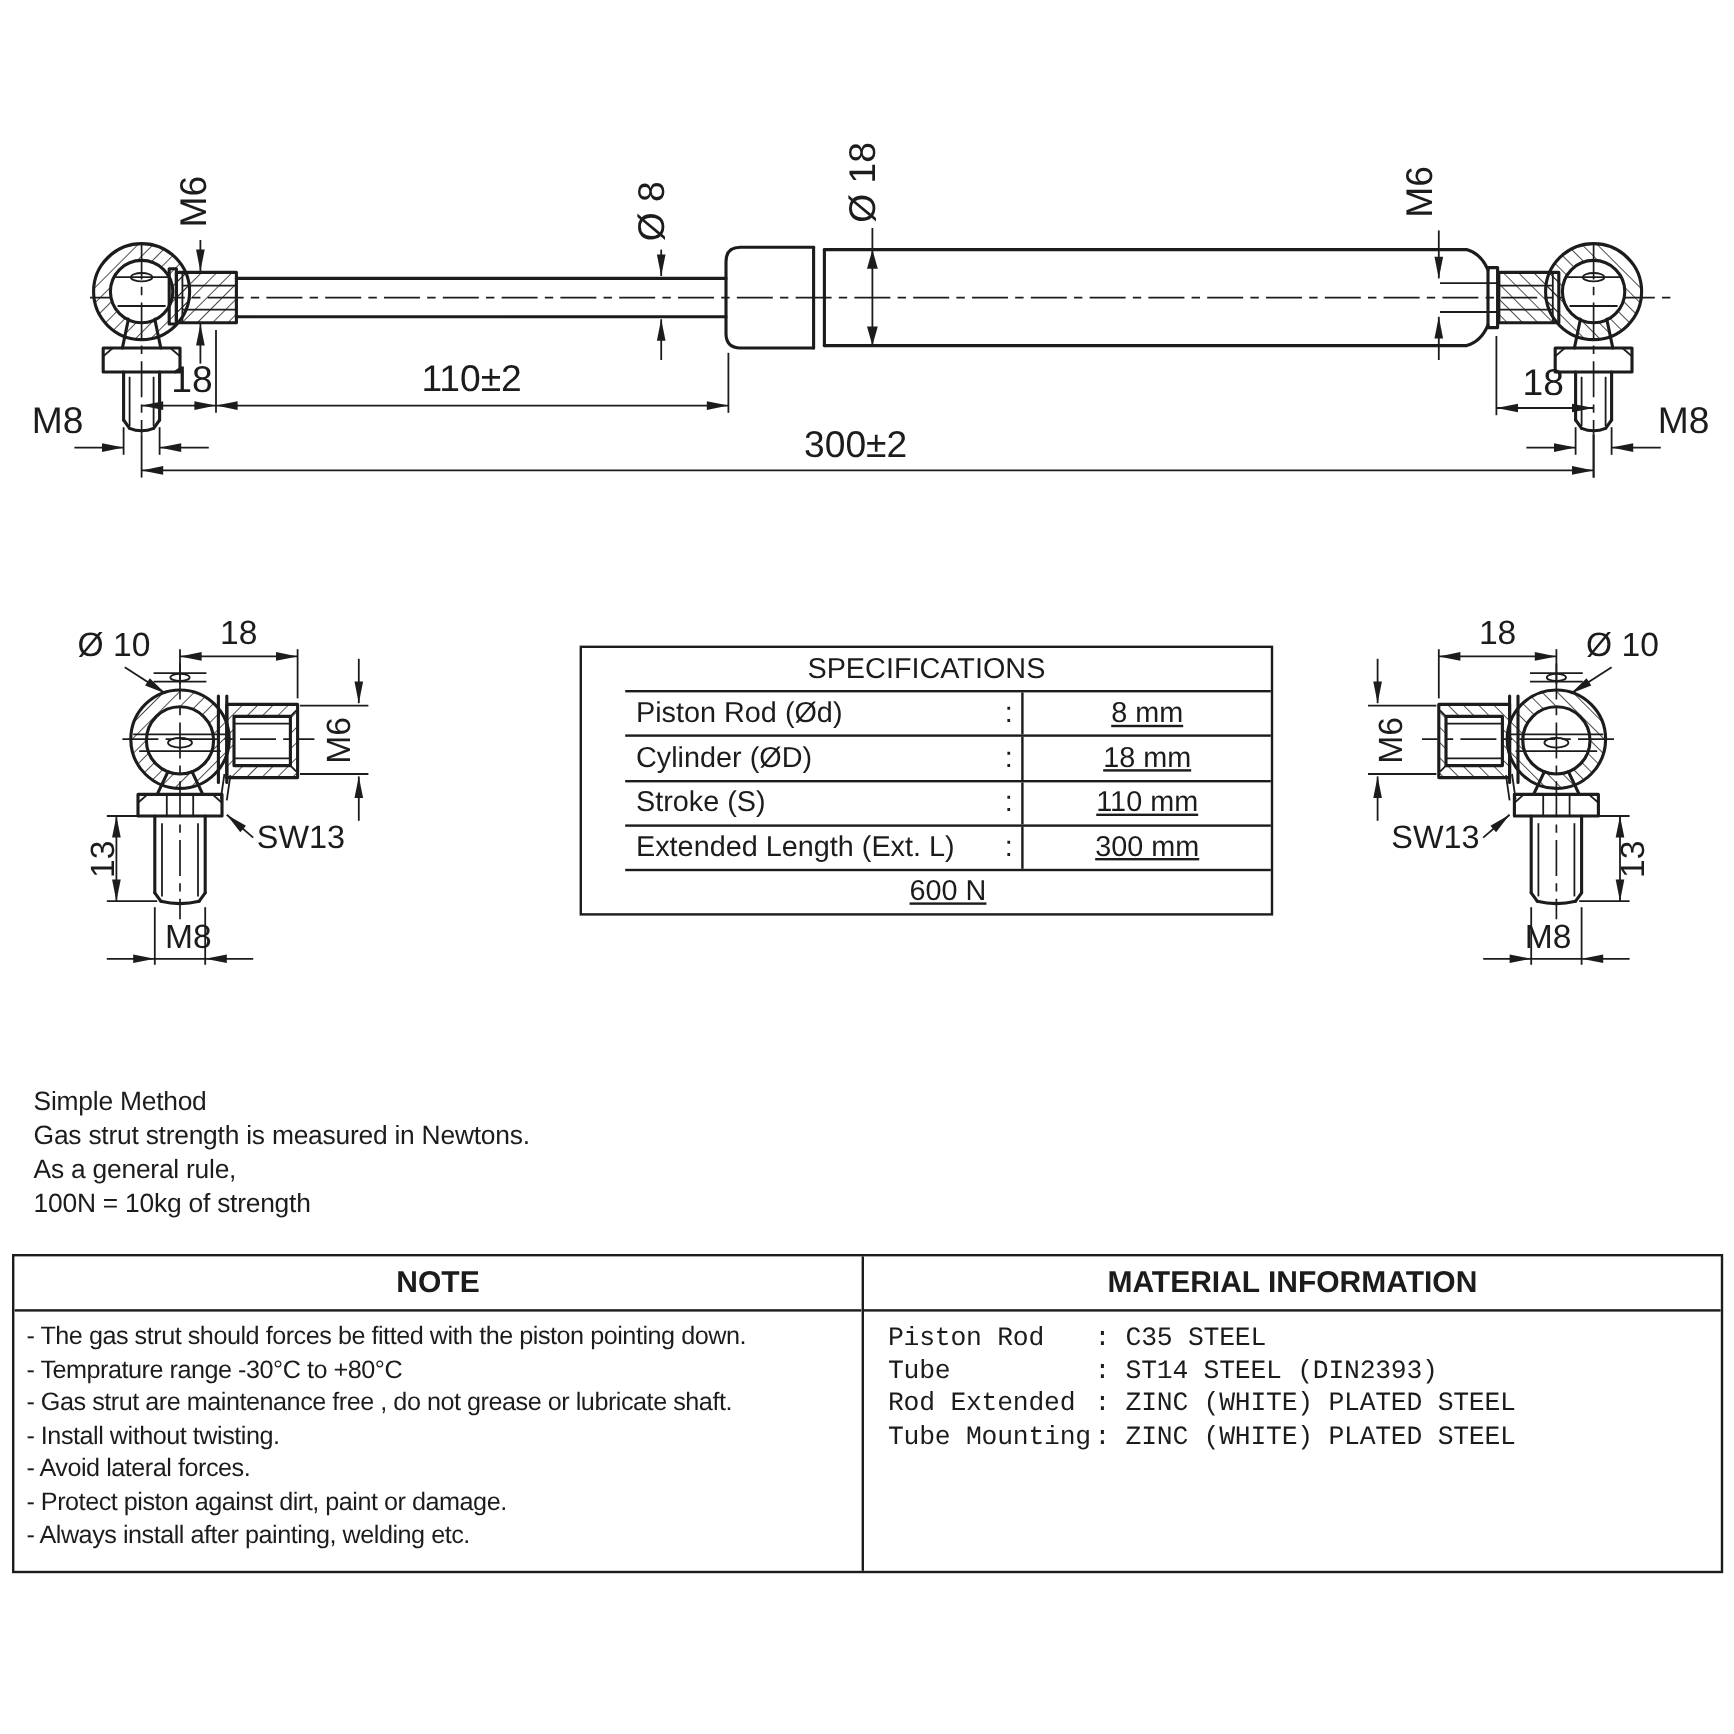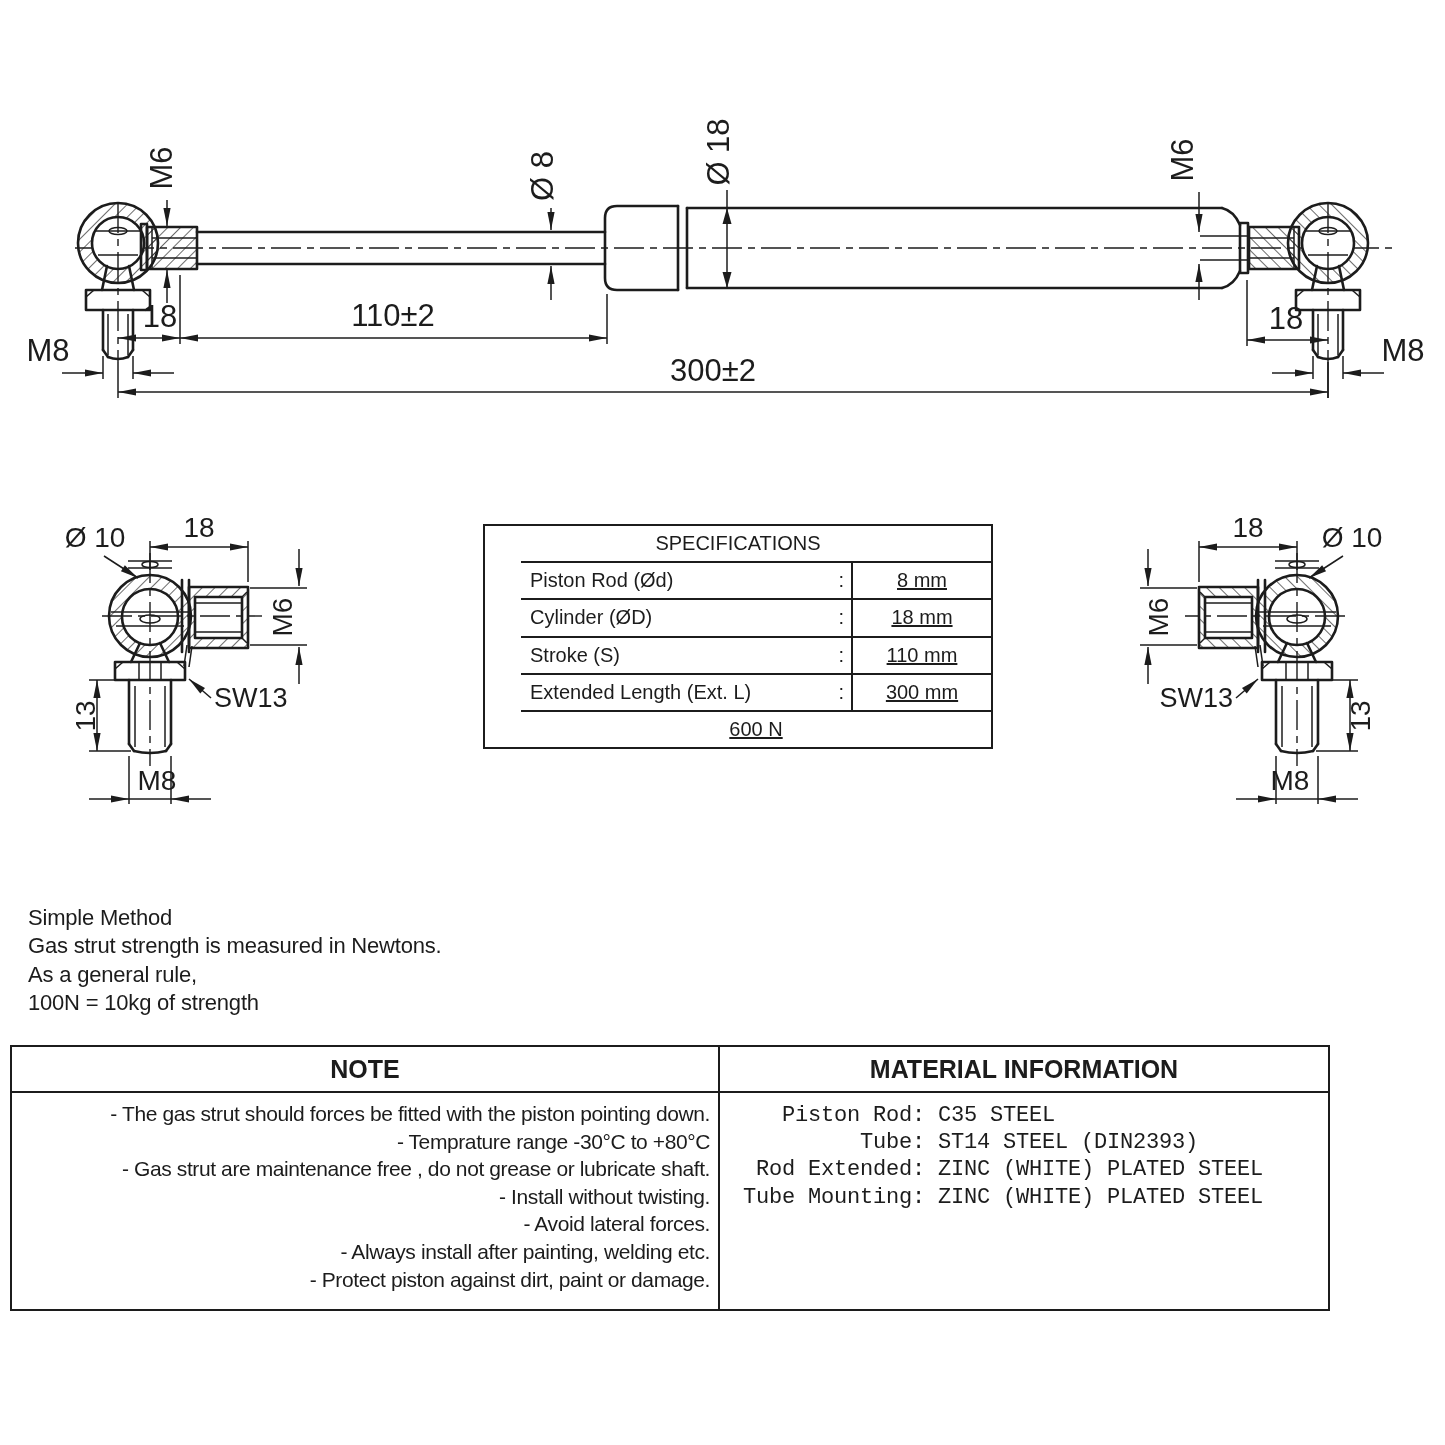--- a/index.html
+++ b/index.html
@@ -9,35 +9,35 @@
   .ol{stroke:#1c1c1c;stroke-width:2.6;fill:none;stroke-linecap:round;stroke-linejoin:round;}
   .tl{stroke:#1c1c1c;stroke-width:1.5;fill:none;}
   .cl{stroke:#1c1c1c;stroke-width:1.4;fill:none;stroke-dasharray:30 6 7 6;}
   .hf{fill:url(#hatch);stroke:none;}
   .wf{fill:#ffffff;}
   .dt{font-size:31px;}
   .dt2{font-size:28px;}
   .dt3{font-size:27px;}
 
   
-  .spec-table{position:absolute;left:483px;top:524px;width:510px;height:225px;
-      border:2.5px solid #1c1c1c;box-sizing:border-box;display:flex;flex-direction:column;font-size:20px;}
+  .spec-table{position:absolute;left:483px;top:538px;width:578px;height:225px;
+      border:2.5px solid #1c1c1c;box-sizing:border-box;display:flex;flex-direction:column;font-size:24px;}
   .spec-title{flex:1;display:flex;align-items:center;justify-content:center;}
   .spec-row{flex:1;display:flex;border-top:2px solid #1c1c1c;align-items:stretch;margin-left:36px;}
   .spec-label{flex:0 0 332px;border-right:2px solid #1c1c1c;display:flex;align-items:center;
       justify-content:space-between;padding:0 7px 0 9px;box-sizing:border-box;white-space:nowrap;}
   .spec-value{flex:1;display:flex;align-items:center;justify-content:center;white-space:nowrap;text-decoration:underline;}
 
   
   .simple-method{position:absolute;left:28px;top:904px;font-size:22px;line-height:28.4px;letter-spacing:-0.2px;}
   .sm-bold{font-weight:normal;}
 
   
-  .bottom-table{position:absolute;left:10px;top:1045px;width:1320px;height:266px;
-      border:2px solid #1c1c1c;box-sizing:border-box;display:flex;text-align:right;}
+  .bottom-table{position:absolute;left:10px;top:1045px;width:1426px;height:266px;
+      border:2px solid #1c1c1c;box-sizing:border-box;display:flex;}
   .bt-col{display:flex;flex-direction:column;box-sizing:border-box;overflow:hidden;}
   .bt-col-note{flex:0 0 708px;border-right:2px solid #1c1c1c;}
   .bt-col-mat{flex:1;}
   .bt-header{height:44px;flex:0 0 44px;display:flex;align-items:center;justify-content:center;
       font-weight:bold;font-size:25px;border-bottom:2px solid #1c1c1c;}
   .note-body{padding:7px 8px 0 10px;font-size:21px;line-height:27.6px;letter-spacing:-0.4px;}
   .note-item{white-space:nowrap;}
   .mat-body{padding:9px 8px 0 20px;font-size:22px;line-height:27.2px;letter-spacing:-0.2px;font-family:Liberation Mono, monospace;}
   .mat-row{display:flex;white-space:nowrap;}
   .mat-label{flex:0 0 172px;}
@@ -294,22 +294,22 @@
 
   <div class="bottom-table">
     <div class="bt-col bt-col-note">
       <div class="bt-header">NOTE</div>
       <div class="note-body" id="note-items-host">
           <div class="note-item">- The gas strut should forces be fitted with the piston pointing down.</div>
           <div class="note-item">- Temprature range -30°C to +80°C</div>
           <div class="note-item">- Gas strut are maintenance free , do not grease or lubricate shaft.</div>
           <div class="note-item">- Install without twisting.</div>
           <div class="note-item">- Avoid lateral forces.</div>
+          <div class="note-item">- Protect piston against dirt, paint or damage.</div>
           <div class="note-item">- Always install after painting, welding etc.</div>
-          <div class="note-item">- Protect piston against dirt, paint or damage.</div>
         </div>
     </div>
     <div class="bt-col bt-col-mat">
       <div class="bt-header">MATERIAL INFORMATION</div>
       <div class="mat-body" id="mat-rows-host">
           <div class="mat-row">
             <span class="mat-label">Piston Rod</span>
             <span>: C35 STEEL</span>
           </div>
           <div class="mat-row">

